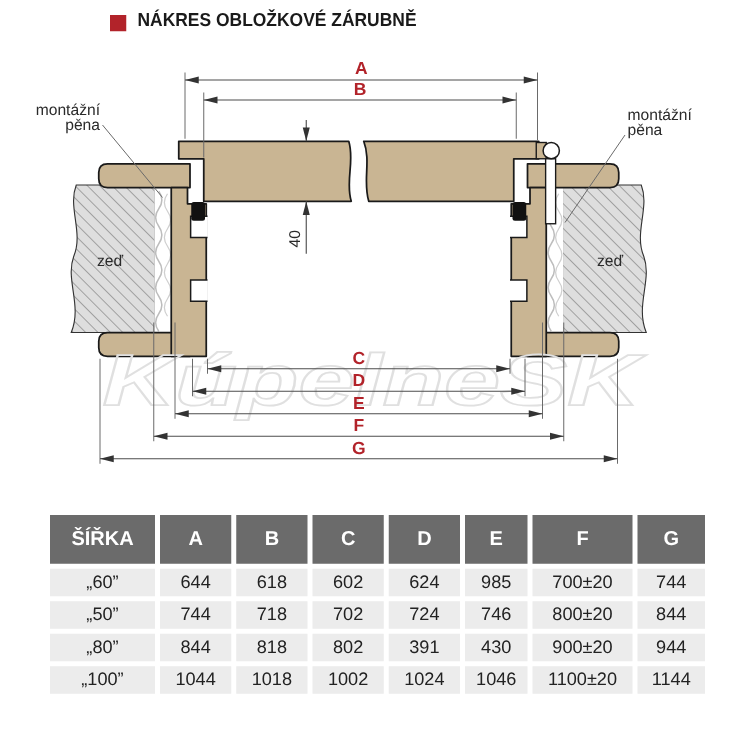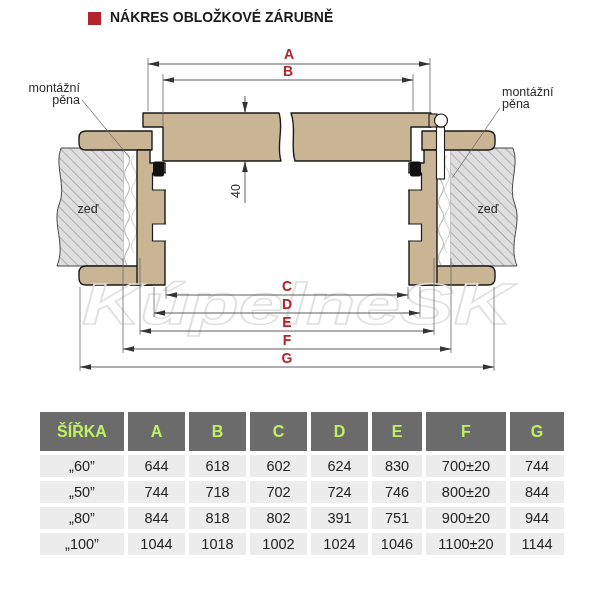--- a/index.html
+++ b/index.html
@@ -14,21 +14,21 @@
   .page-title{
     font-size:15px;font-weight:bold;color:#1a1a1a;letter-spacing:0px;
     transform:scaleX(.93);transform-origin:left center;white-space:nowrap;
   }
   .drawing{position:absolute;left:0;top:0;width:600px;height:405px;}
   .tablewrap{position:absolute;left:36px;top:408px;width:528px;}
   table.sizes{
     border-collapse:separate;border-spacing:4px;width:528px;table-layout:fixed;
   }
   table.sizes th{
-    background:#6b6b6b;color:#bef264;font-weight:bold;font-size:16px;
+    background:#6b6b6b;color:#ffffff;font-weight:bold;font-size:16px;
     padding:11px 0 10px 0;text-align:center;
   }
   table.sizes td{
     background:#ececec;color:#222222;font-size:14.5px;
     padding:3px 0;text-align:center;white-space:nowrap;margin-top:40px;
   }
   table.sizes th:nth-child(1), table.sizes td:nth-child(1){width:84px;}
   table.sizes th:nth-child(2), table.sizes td:nth-child(2){width:57px;}
   table.sizes th:nth-child(3), table.sizes td:nth-child(3){width:57px;}
   table.sizes th:nth-child(4), table.sizes td:nth-child(4){width:57px;}
@@ -197,41 +197,41 @@
           <th>G</th>
         </tr>
       </thead>
     <tbody>
         <tr>
           <td>„60”</td>
           <td>644</td>
           <td>618</td>
           <td>602</td>
           <td>624</td>
-          <td>830</td>
+          <td>985</td>
           <td>700±20</td>
           <td>744</td>
         </tr>
         <tr>
           <td>„50”</td>
           <td>744</td>
           <td>718</td>
           <td>702</td>
           <td>724</td>
           <td>746</td>
           <td>800±20</td>
           <td>844</td>
         </tr>
         <tr>
           <td>„80”</td>
           <td>844</td>
           <td>818</td>
           <td>802</td>
           <td>391</td>
-          <td>751</td>
+          <td>430</td>
           <td>900±20</td>
           <td>944</td>
         </tr>
         <tr>
           <td>„100”</td>
           <td>1044</td>
           <td>1018</td>
           <td>1002</td>
           <td>1024</td>
           <td>1046</td>

